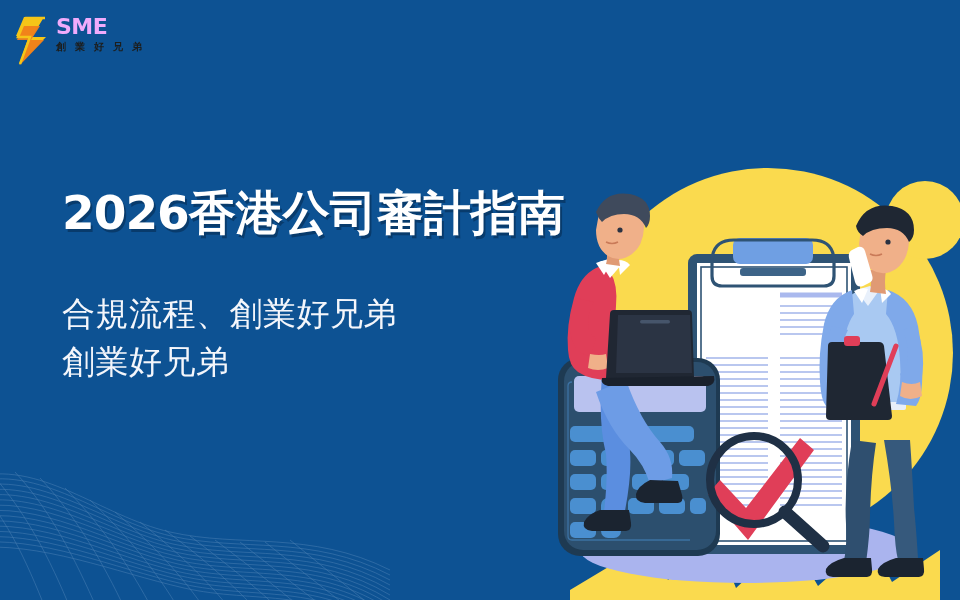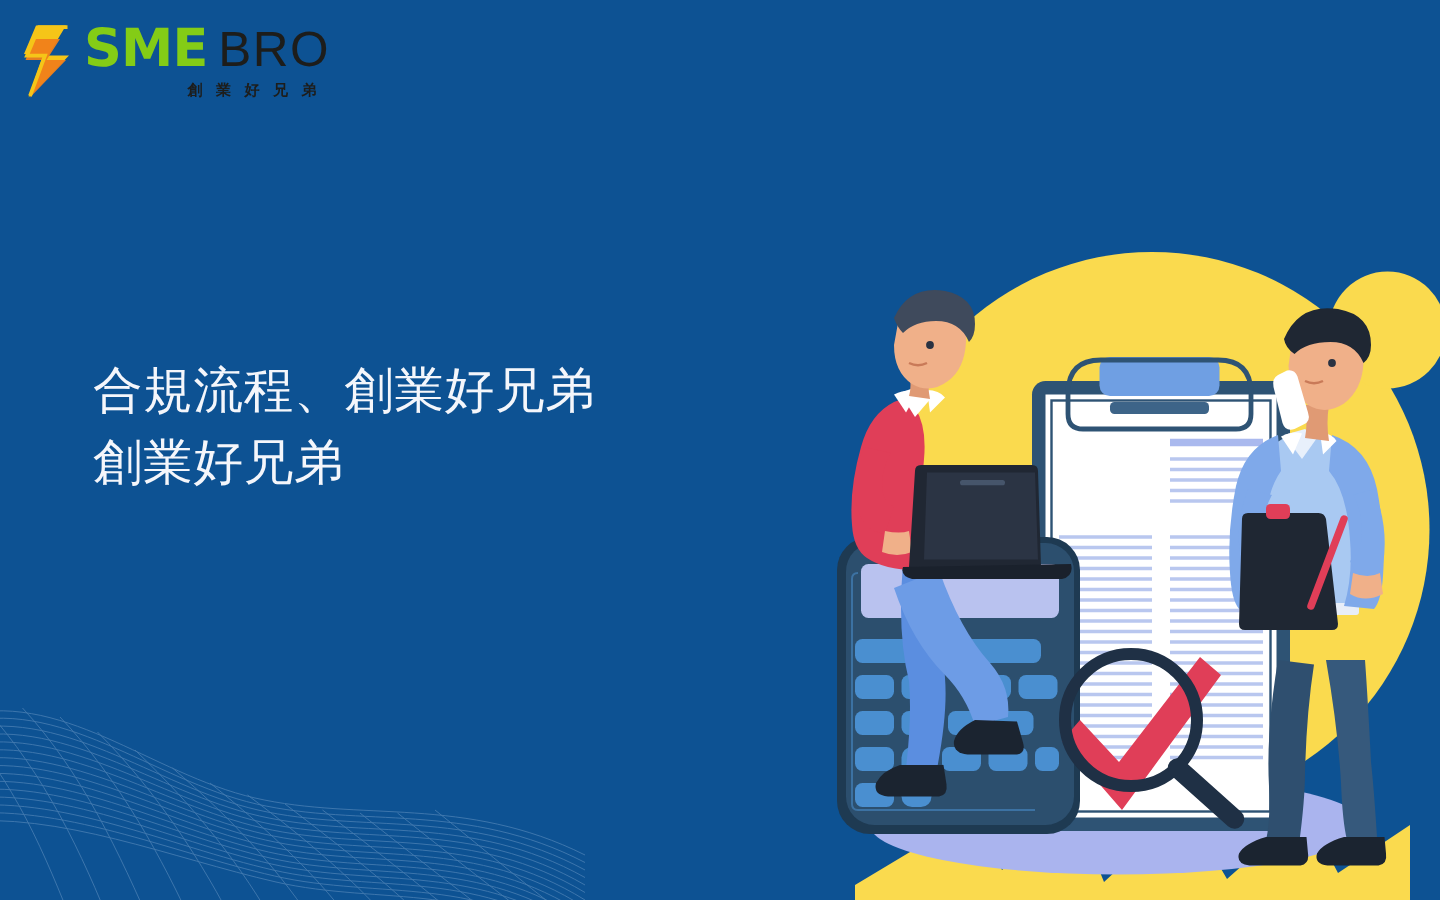--- a/index.html
+++ b/index.html
@@ -48,22 +48,22 @@
     width:200px; height:62px;
     display:flex; align-items:flex-start;
   }
   .logo-bolt { width:44px; height:50px; flex:none; }
   .logo-text { margin-left:-2px; position:relative; }
   .logo-word {
     display:flex; align-items:baseline;
     line-height:1;
   }
   .logo-sme {
-    font-size:35px; font-weight:bold;
-    color:#84cc16; letter-spacing:-0.5px;
+    font-size:22px; font-weight:bold;
+    color:#f0abfc; letter-spacing:-0.5px;
     font-family:"DejaVu Sans", sans-serif;
   }
   .logo-bro {
     font-size:33px; font-weight:400;
     color:#1d1d1b; letter-spacing:1px;
     margin-left:7px;
     font-family:"Liberation Sans", sans-serif;
   }
   .logo-tagline {
     margin-top:2px; 
@@ -152,30 +152,32 @@
 
   <div id="logo">
     <svg class="logo-bolt" viewBox="0 0 44 50">
       <path d="M30,1 L10,1 L2,20 L15,20 L5,49 L32,21 L18,21 Z" fill="#f5c518"></path>
       <path d="M26,10 L9,10 L3,24 L14,24 L6,49 L30,24 L17,24 Z" fill="#f07f1a" opacity="0.95"></path>
       <path d="M31,2 L12,2 L4,21 L16,21 L6,48" fill="none" stroke="#f5c518" stroke-width="2.5"></path>
     </svg>
     <div class="logo-text">
       <div class="logo-word">
         <span class="logo-sme">SME</span>
-        <span class="logo-bro">BRO</span>
       </div>
       <div class="logo-tagline">創業好兄弟</div>
     </div>
   </div>
 
   <div class="yellow-big"></div>
   <div class="yellow-small"></div>
 
   <div id="copy">
+    <div class="headline">
+      <span class="year">2026</span><span>香港公司審計指南</span>
+    </div>
     <div class="subhead">
       <div>合規流程、創業好兄弟</div>
       <div>創業好兄弟</div>
     </div>
   </div>
 
   <div id="illustration">
     <svg viewBox="0 0 420 450" width="420" height="450">
 
       <g fill="#fada4e">

